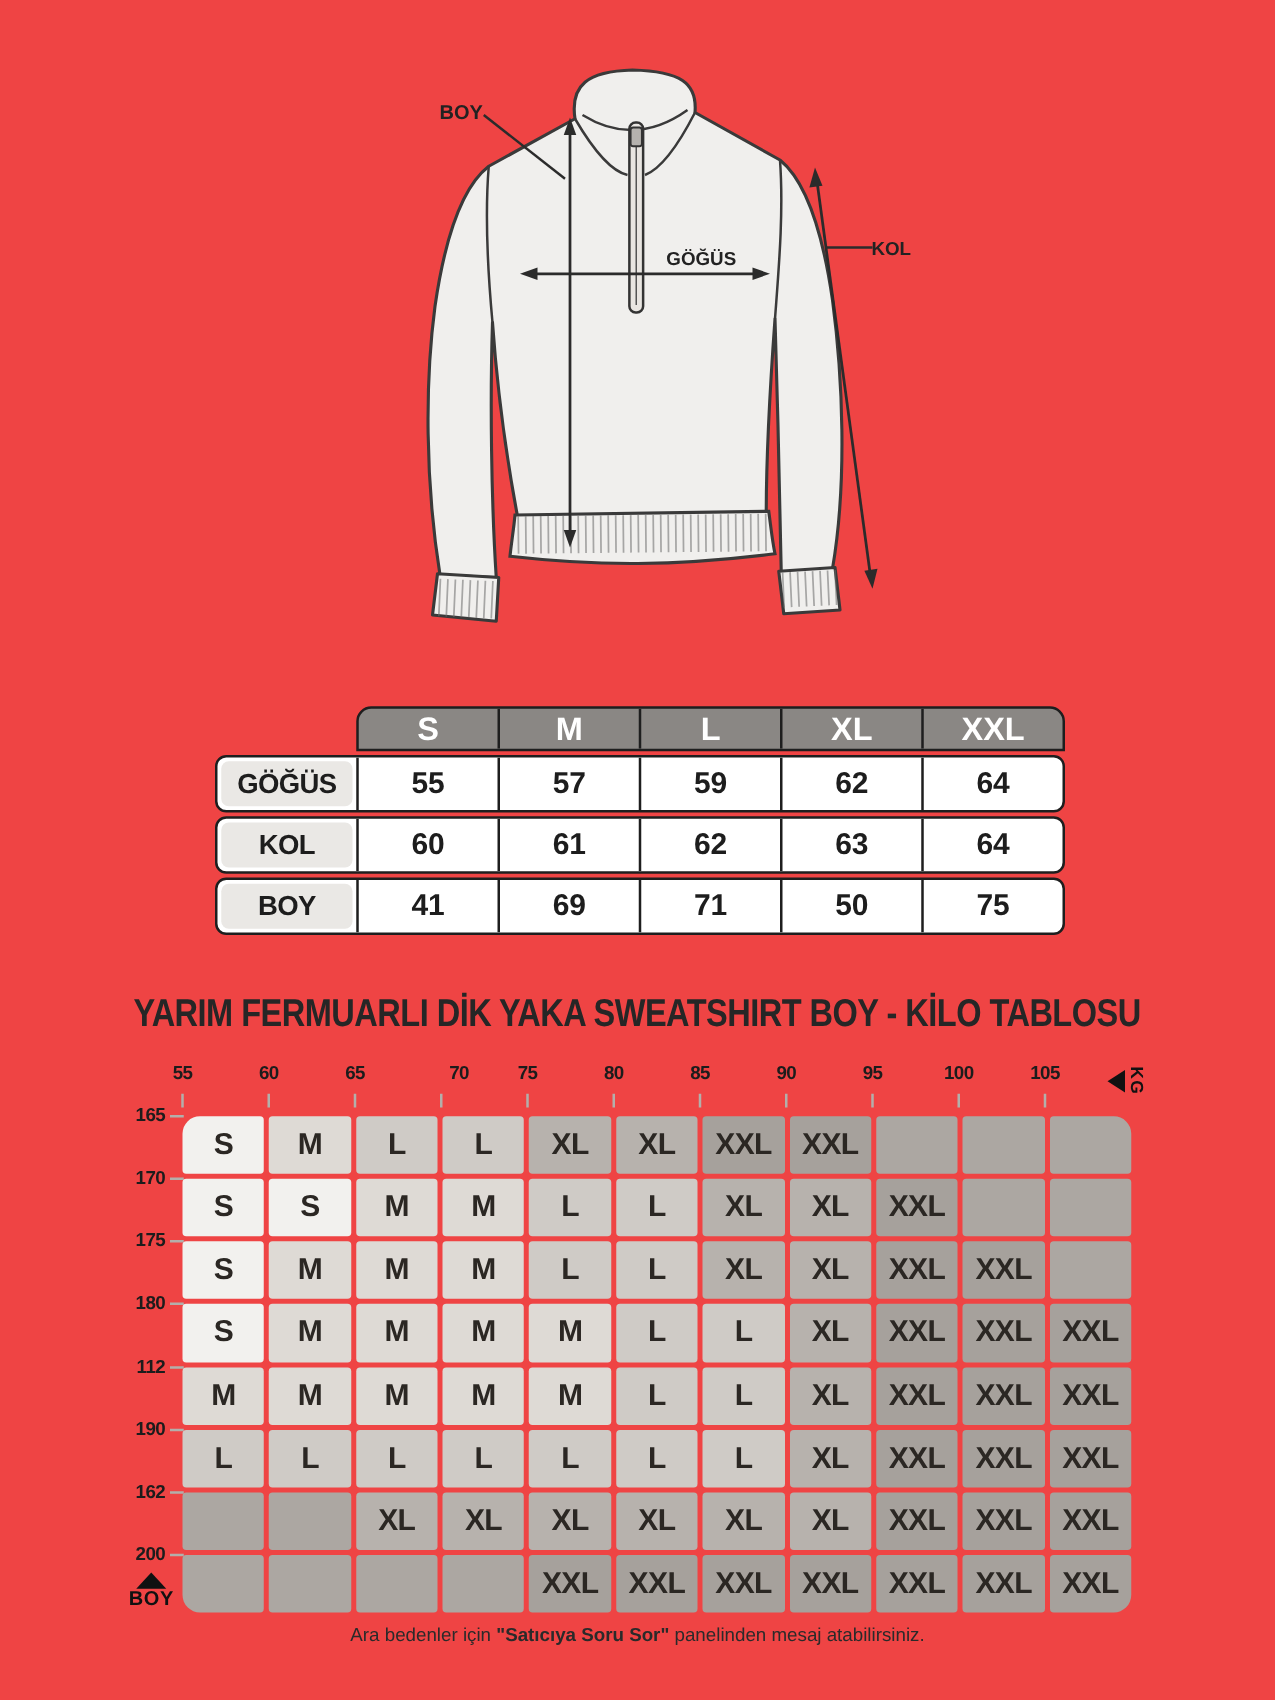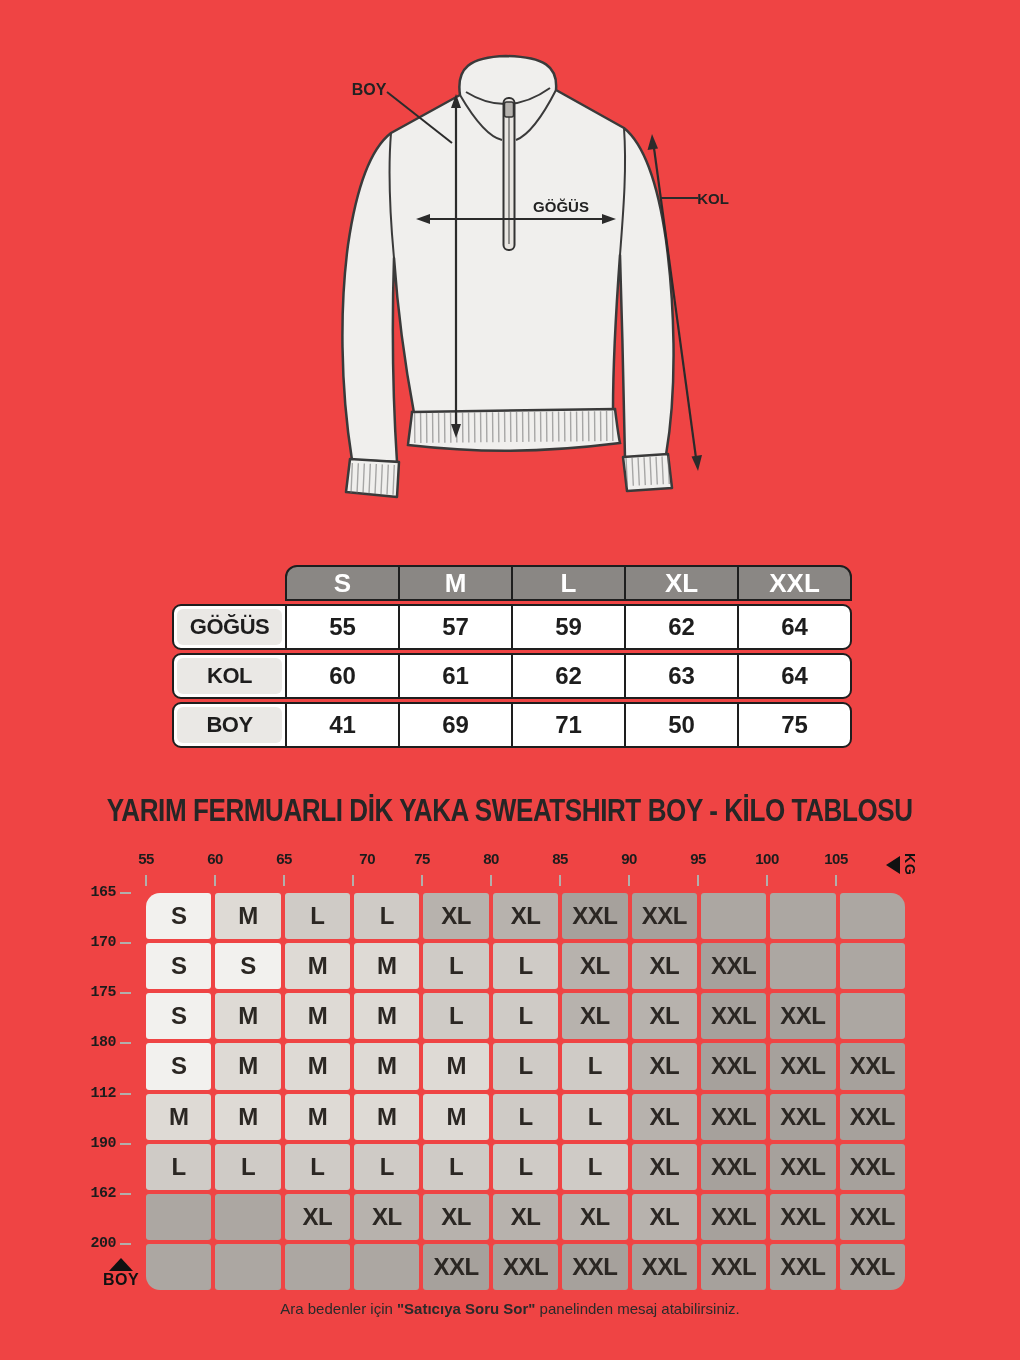--- a/index.html
+++ b/index.html
@@ -44,21 +44,21 @@
   .st-cell + .st-cell { border-left:2.5px solid #1e1e1e; }
 
   
   #kg-axis { position:absolute; left:146px; top:850px; width:760px; height:42px; }
   .kg-num { position:absolute; top:0; width:44px; text-align:center; font-weight:700; font-size:15px; color:#1c1c1c; letter-spacing:-0.5px; }
   .kg-tick { position:absolute; top:25px; width:2px; height:11px; background:#b3afab; }
   #kg-icon { position:absolute; left:886px; top:853px; display:flex; align-items:flex-start; gap:2px; }
   .tri-left { width:0; height:0; border-top:9px solid transparent; border-bottom:9px solid transparent; border-right:14px solid #111; margin-top:3px; }
   .kg-icon-label { writing-mode:vertical-rl; font-weight:700; font-size:14px; letter-spacing:1px; color:#111; }
 
-  #h-axis { position:absolute; left:68px; top:893px; width:66px; height:420px;font-family:Liberation Mono, monospace; }
+  #h-axis { position:absolute; left:84px; top:893px; width:66px; height:420px; }
   .h-num { position:absolute; right:18px; width:46px; text-align:right; font-weight:700; font-size:15px; color:#1c1c1c; letter-spacing:-0.5px; }
   .h-tick { position:absolute; right:3px; width:11px; height:2px; background:#b3afab; }
 
   #hw-grid {
     position:absolute; left:146px; top:893px; width:759px; height:397px;
     display:grid; grid-template-columns:repeat(11,1fr); grid-auto-rows:1fr; gap:4px;
   }
   .cell {
     display:flex; align-items:center; justify-content:center;
     font-weight:700; font-size:24px; letter-spacing:-0.5px; color:#2b2723; border-radius:3px;

